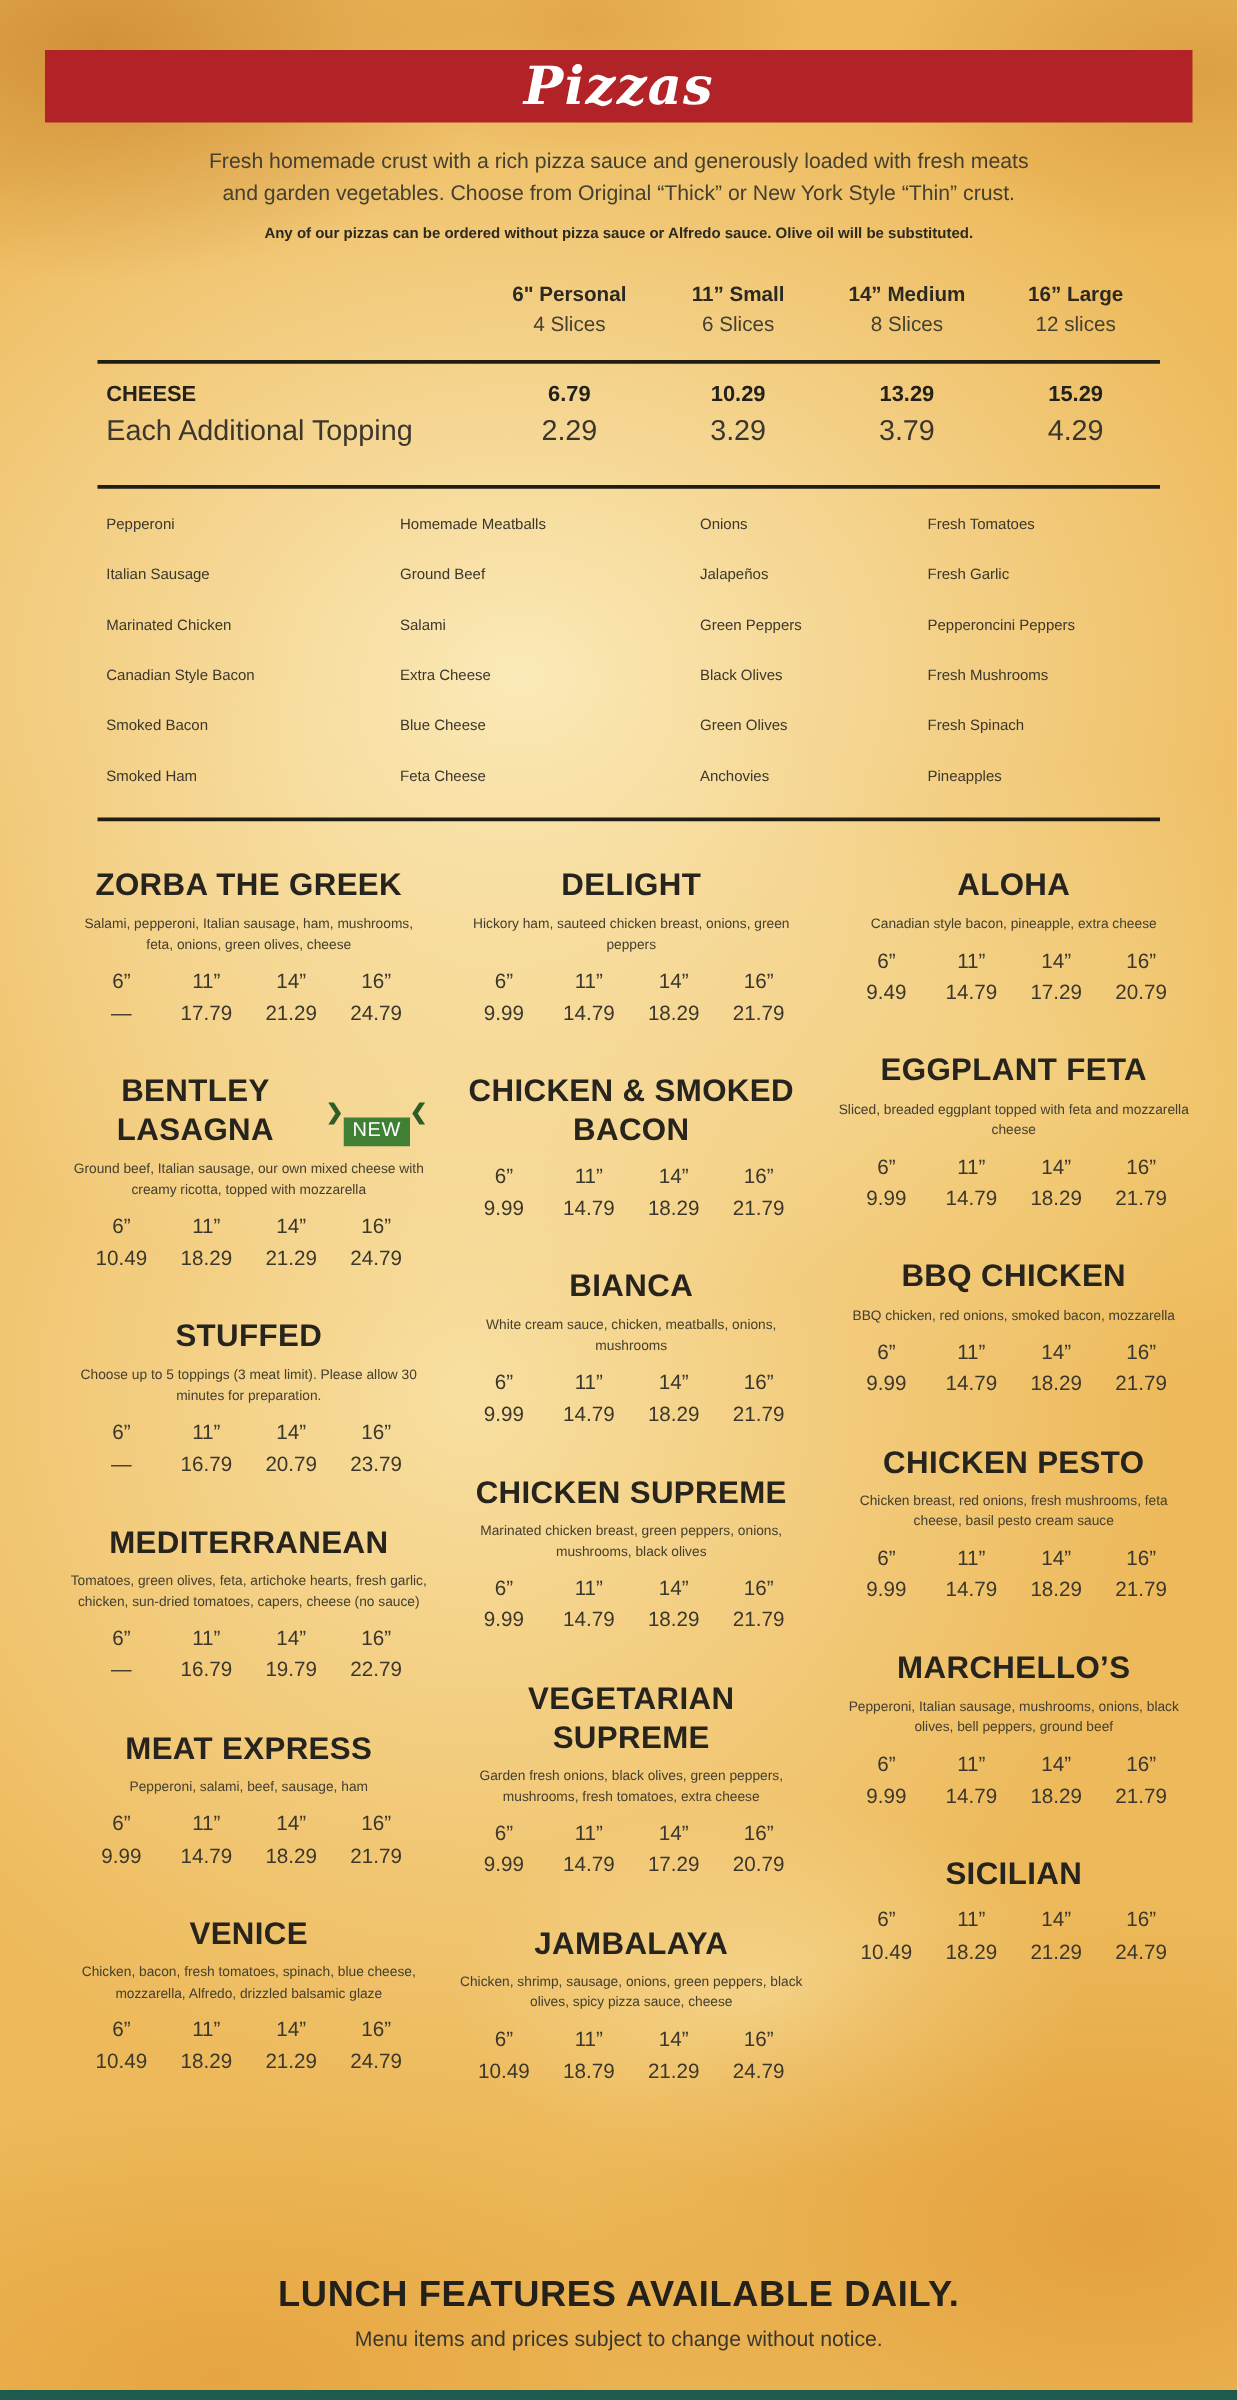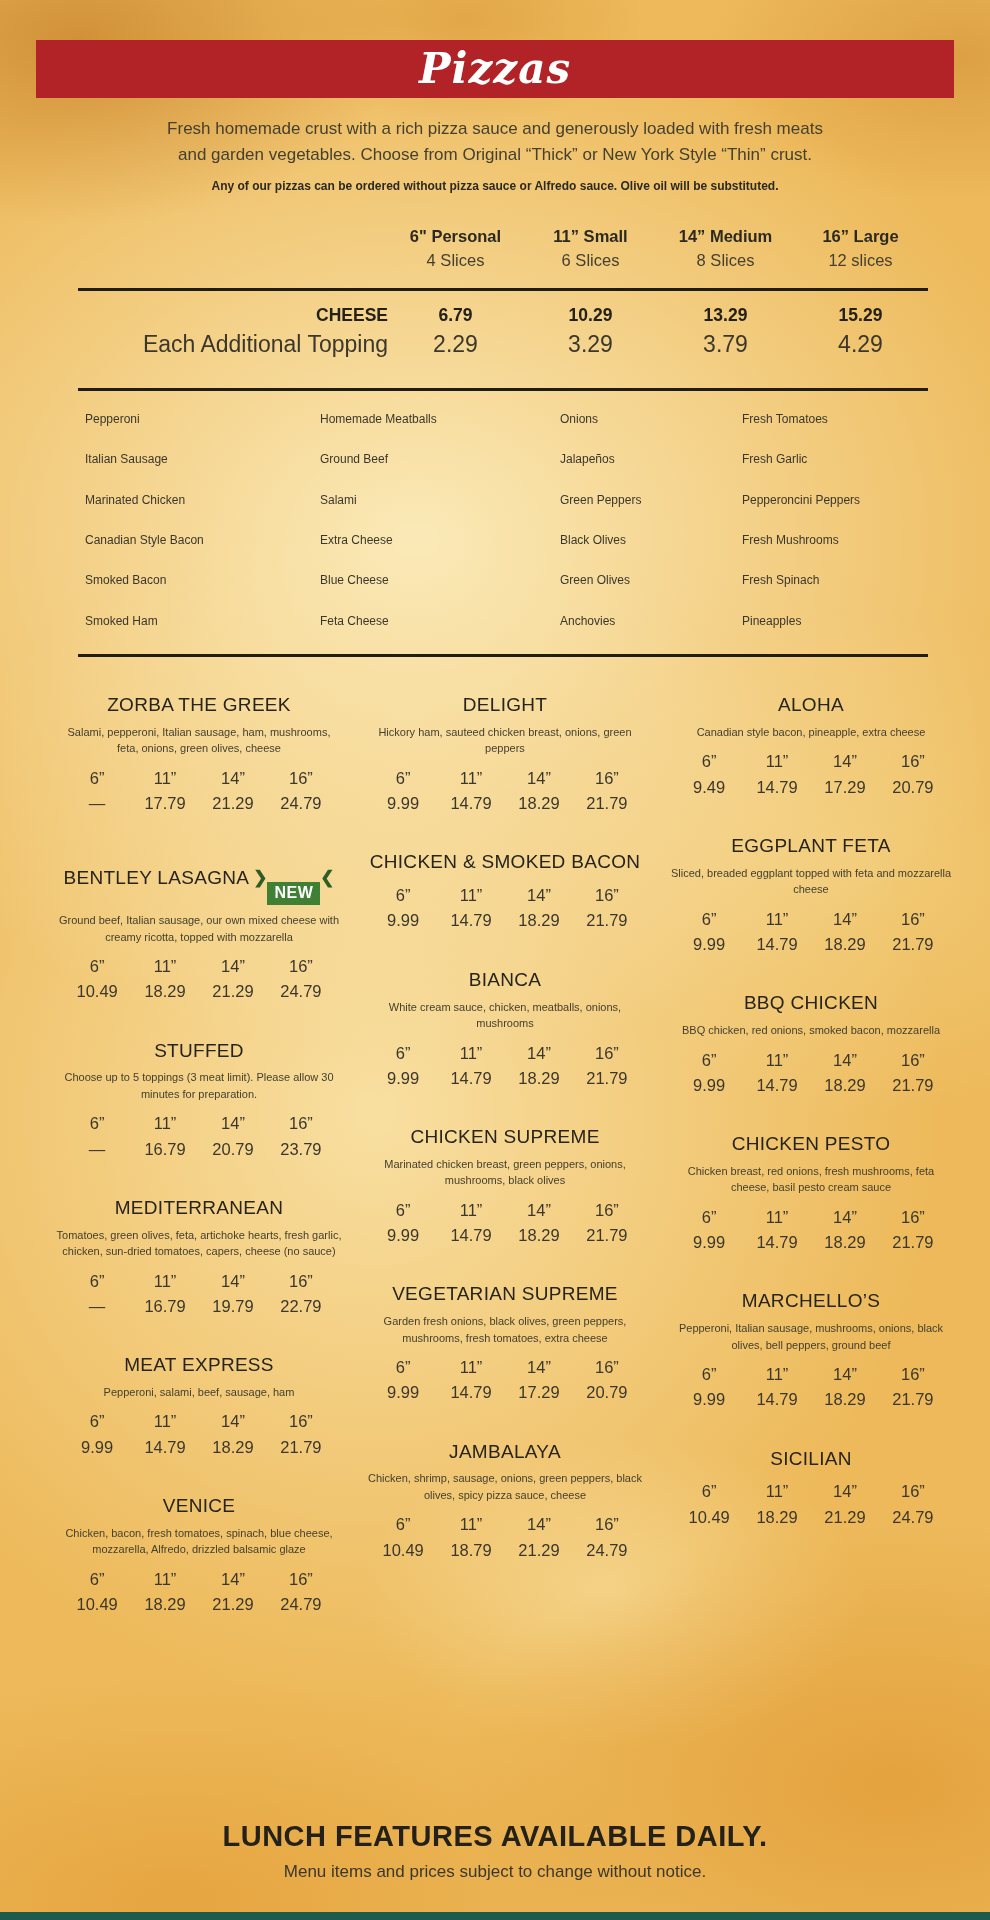--- a/index.html
+++ b/index.html
@@ -36,44 +36,44 @@
   .note{margin:12px 40px 0;text-align:center;font-size:12px;font-weight:bold;color:#2c2920;}
 
   .price-table{margin:32px 62px 0 78px;}
   .pt-row{display:grid;grid-template-columns:310px 135px 135px 135px 135px;align-items:end;}
   .pt-size{text-align:center;line-height:1.45;font-size:16.5px;}
   .size-name{font-weight:bold;color:#2c2920;}
   .size-slices{color:#45402f;}
   .rule{height:3px;background:#201d15;margin-top:15px;}
   #cheese-row{padding-top:14px;font-size:17.5px;font-weight:bold;color:#23211a;}
   #topping-row{padding:5px 0 15px;font-size:23px;color:#3b372c;}
-  .pt-label{padding-left:7px;text-align:right;}
+  .pt-label{padding-left:7px;}
   .pt-price{text-align:center;}
 
   .toppings{
     display:grid;grid-template-columns:235px 240px 182px auto;
     margin:20px 0 24px 7px;row-gap:23px;
     font-size:12px;color:#3b372c;line-height:1.45;
   }
 
   .specialty{
     display:grid;grid-template-columns:1fr 1fr 1fr;
     column-gap:20px;margin:36px 36px 0 56px;
   }
   .pcol{display:flex;flex-direction:column;}
   .pizza-item{margin-bottom:36px;text-align:center;}
   .pizza-title-wrap{display:flex;align-items:center;justify-content:center;gap:4px;}
   .pizza-title{
-    margin:0;font-size:19px;font-weight:normal;color:#26241d;
+    margin:0;font-size:25px;font-weight:bold;color:#26241d;
     letter-spacing:.3px;line-height:1.25;
   }
   .new-badge{display:inline-flex;align-items:center;}
   .chev{color:#2c5e26;font-size:17px;font-weight:bold;line-height:1;}
   .badge-box{
-    background:#3f8034;color:#ffffff;font-weight:bold;font-size:16px;
+    background:#3f8034;color:#ffffff;font-weight:normal;font-size:16px;
     padding:2px 7px 3px;letter-spacing:.5px;line-height:1.1;margin-top:32px;
   }
   .pizza-desc{margin:7px 0 0;font-size:11px;line-height:1.5;color:#45402f;}
   .mini-table{
     display:grid;grid-template-columns:repeat(4,1fr);
     width:95%;margin:10px auto 0;row-gap:3px;
     font-size:16.5px;color:#3b372c;
   }
   .mini-cell{text-align:center;line-height:1.35;}
 

